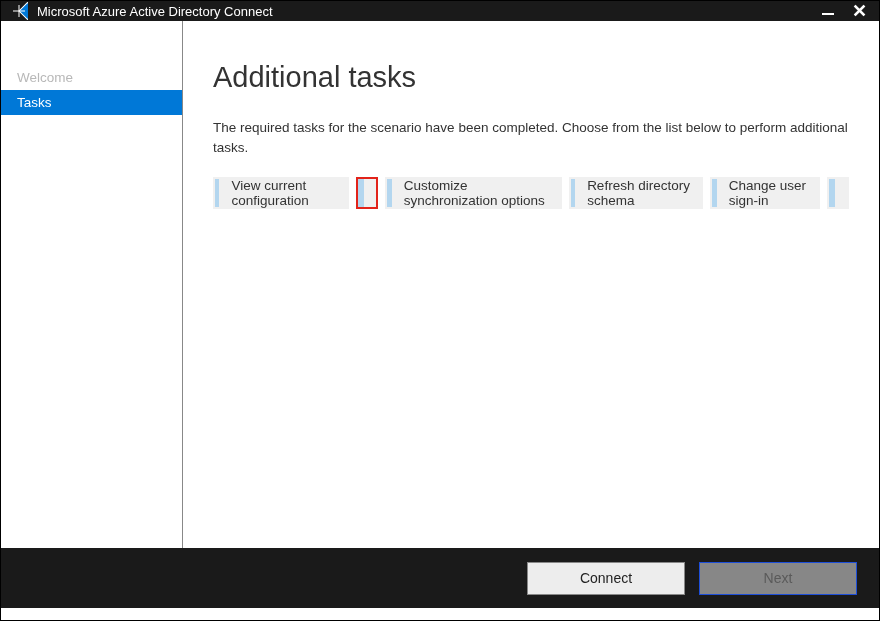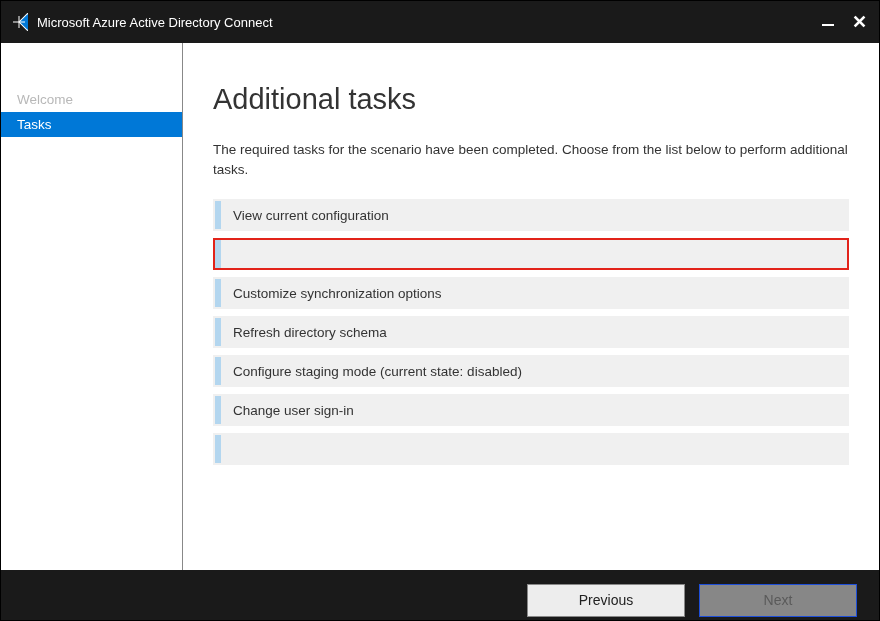--- a/index.html
+++ b/index.html
@@ -9,21 +9,21 @@
       font-family: "Segoe UI", Arial, sans-serif;
     }
     body {
       width: 880px;
       height: 621px;
       background: #fff;
       overflow: hidden;
       border: 1px solid #000;
     }
     .titlebar {
-      height: 42px;
+      height: 20px;
       background: #1a1a1a;
       color: #fff;
       display: flex;
       align-items: center;
       padding: 0 8px;
     }
     .titlebar-icon {
       width: 20px;
       height: 20px;
       margin-right: 8px;
@@ -88,21 +88,21 @@
       margin-bottom: 24px;
     }
     .page-desc {
       font-size: 13.5px;
       color: #333;
       line-height: 1.45;
       margin-bottom: 20px;
     }
     .task-list {
       display: flex;
-      flex-direction: column;
+      flex-direction: row;
       gap: 7px;
     }
     .task-item {
       display: flex;
       align-items: center;
       background: #f0f0f0;
       height: 32px;
       cursor: pointer;
       border: 2px solid transparent;
     }
@@ -191,33 +191,29 @@
       <div class="task-item">
         <div class="task-accent"></div>
         <span class="task-label">Customize synchronization options</span>
       </div>
       <div class="task-item">
         <div class="task-accent"></div>
         <span class="task-label">Refresh directory schema</span>
       </div>
       <div class="task-item">
         <div class="task-accent"></div>
-        <span class="task-label">Configure staging mode (current state: disabled)</span>
-      </div>
-      <div class="task-item">
-        <div class="task-accent"></div>
         <span class="task-label">Change user sign-in</span>
       </div>
       <div class="task-item">
         <div class="task-accent"></div>
       </div>
     </div>
   </div>
 </div>
 
 <div class="footer">
   <div class="footer-btn">
-    <span>Previous</span>
+    <span>Connect</span>
   </div>
   <div class="footer-btn disabled">
     <span>Next</span>
   </div>
 </div>
 
 </body></html>

